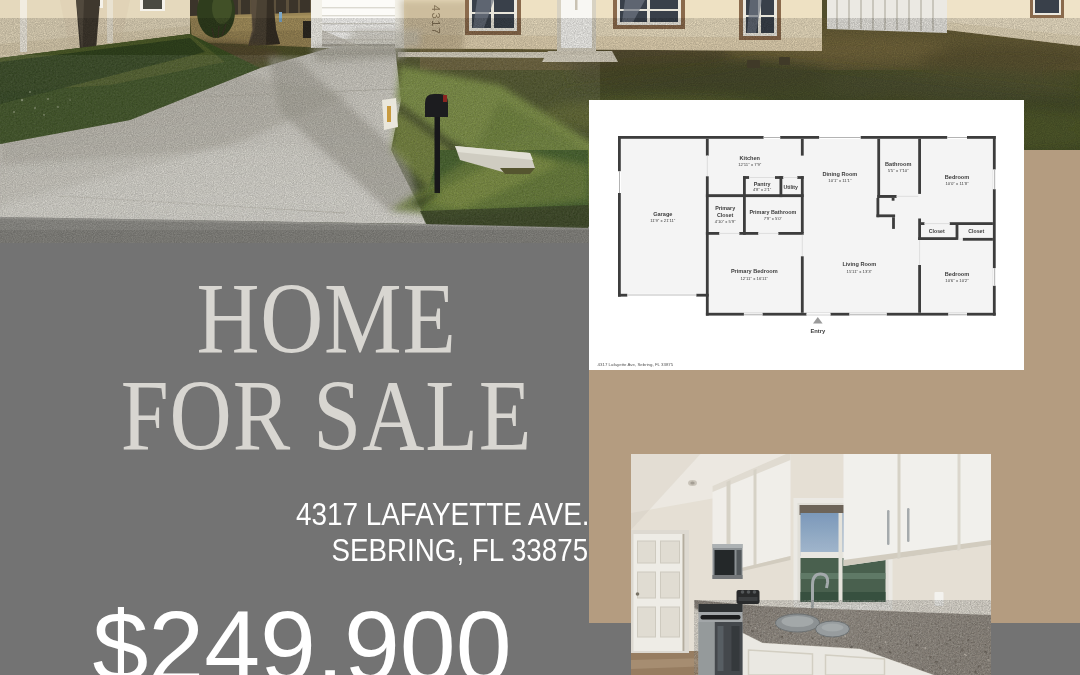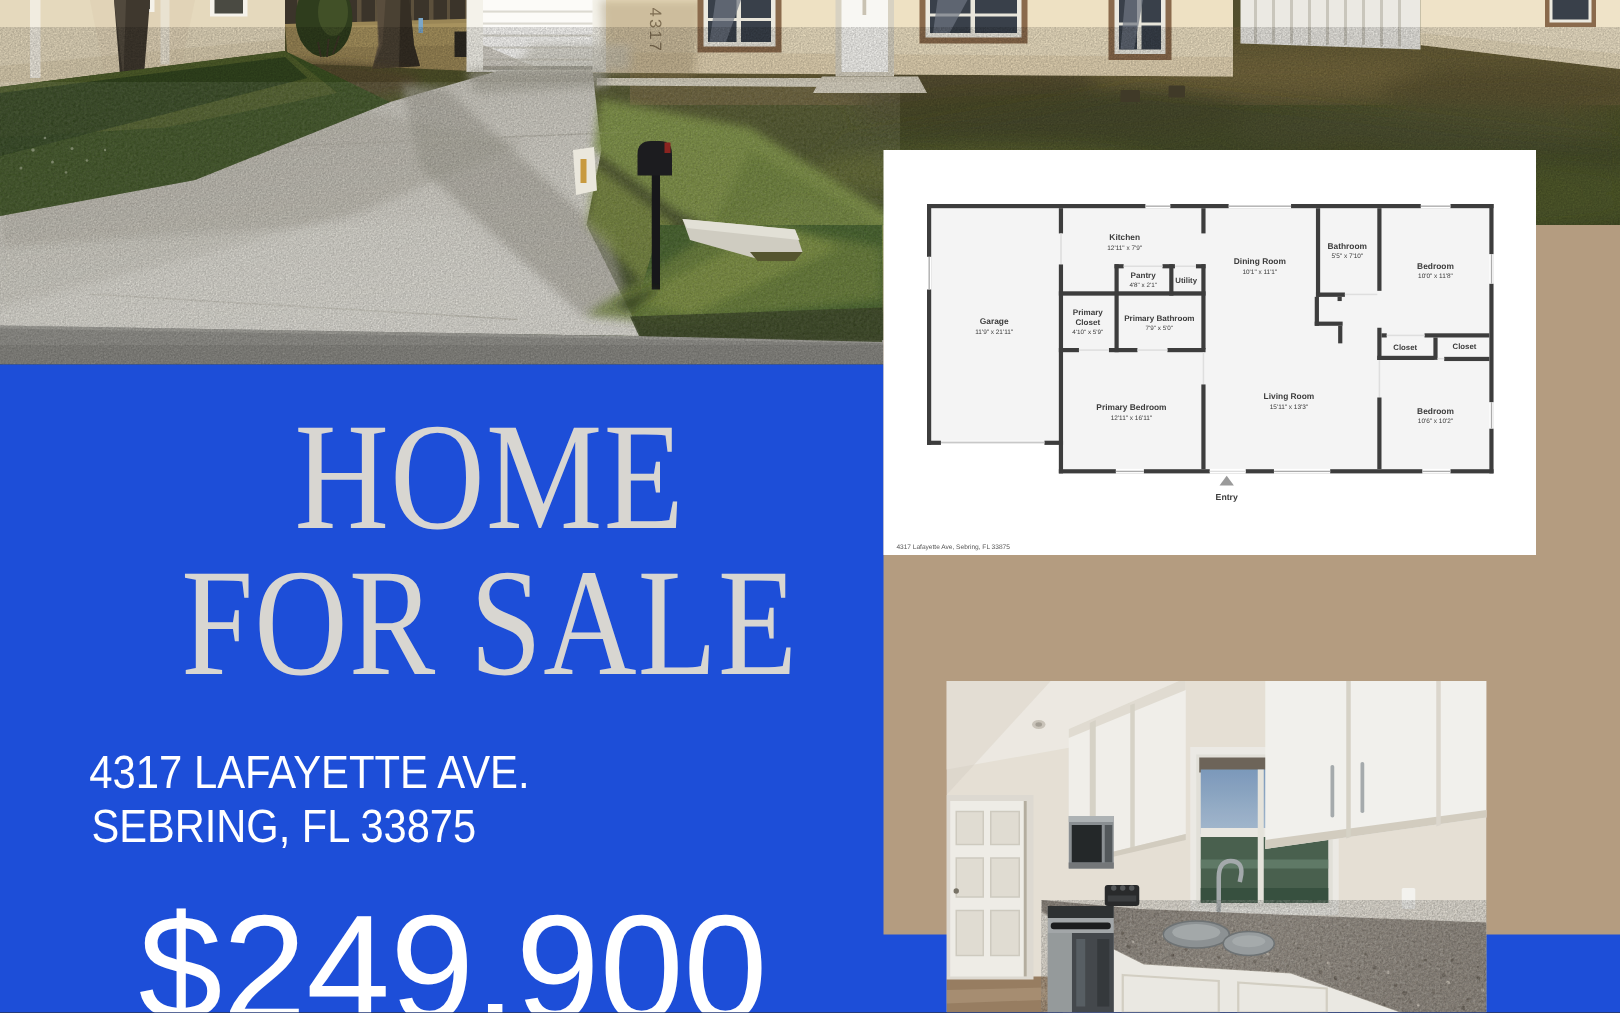--- a/index.html
+++ b/index.html
@@ -1,16 +1,16 @@
 <!DOCTYPE html>
 <html><head>
 <meta charset="utf-8">
 <style>
   html,body{margin:0;padding:0;background:#2c2c2c;}
-  .canvas{position:relative;width:1080px;height:675px;overflow:hidden;background:#1d4ed8;font-family:"Liberation Sans",sans-serif;}
+  .canvas{position:relative;width:1080px;height:675px;overflow:hidden;background:#737373;font-family:"Liberation Sans",sans-serif;}
   .abs{position:absolute;}
   .serif{font-family:"Liberation Serif",serif;}
 </style>
 </head>
 <body>
 <div class="canvas">
 
 <svg class="abs" style="left:0;top:0;" width="1080" height="243" viewBox="0 0 1080 243">
 <defs>
 <linearGradient id="lawnG" x1="0" y1="0" x2="0" y2="1">
@@ -662,21 +662,21 @@
 <polygon points="630.5,454 700,454 630.5,530" fill="#d8cfc2" opacity="0.35"></polygon>
 <rect x="630.5" y="454" width="360" height="221" fill="#6b5c48" opacity="0.05"></rect>
 </svg>
 
 <div class="abs serif" style="left:32px;top:270px;width:589px;text-align:center;color:#d8d6d1;font-size:102px;line-height:97px;letter-spacing:1px;">
 <div style="transform:scaleX(0.855);transform-origin:50% 50%;">HOME</div>
 
 <div style="transform:scaleX(0.845);transform-origin:50% 50%;">FOR&nbsp;SALE</div>
 </div>
 
-<div class="abs" style="left:30px;top:497px;width:589px;text-align:left;color:#ffffff;font-size:31px;line-height:36px;">
+<div class="abs" style="left:30px;top:497px;width:589px;text-align:right;color:#ffffff;font-size:31px;line-height:36px;">
 <div style="transform:scaleX(0.9);transform-origin:50% 50%;">4317 LAFAYETTE AVE.</div>
 
 <div style="transform:scaleX(0.895);transform-origin:50% 50%;">SEBRING, FL 33875</div>
 </div>
 
 <div class="abs" style="left:2px;top:589px;width:600px;text-align:center;color:#ffffff;font-size:100.5px;">$249,900</div>
 
 </div>
 
 </body></html>

